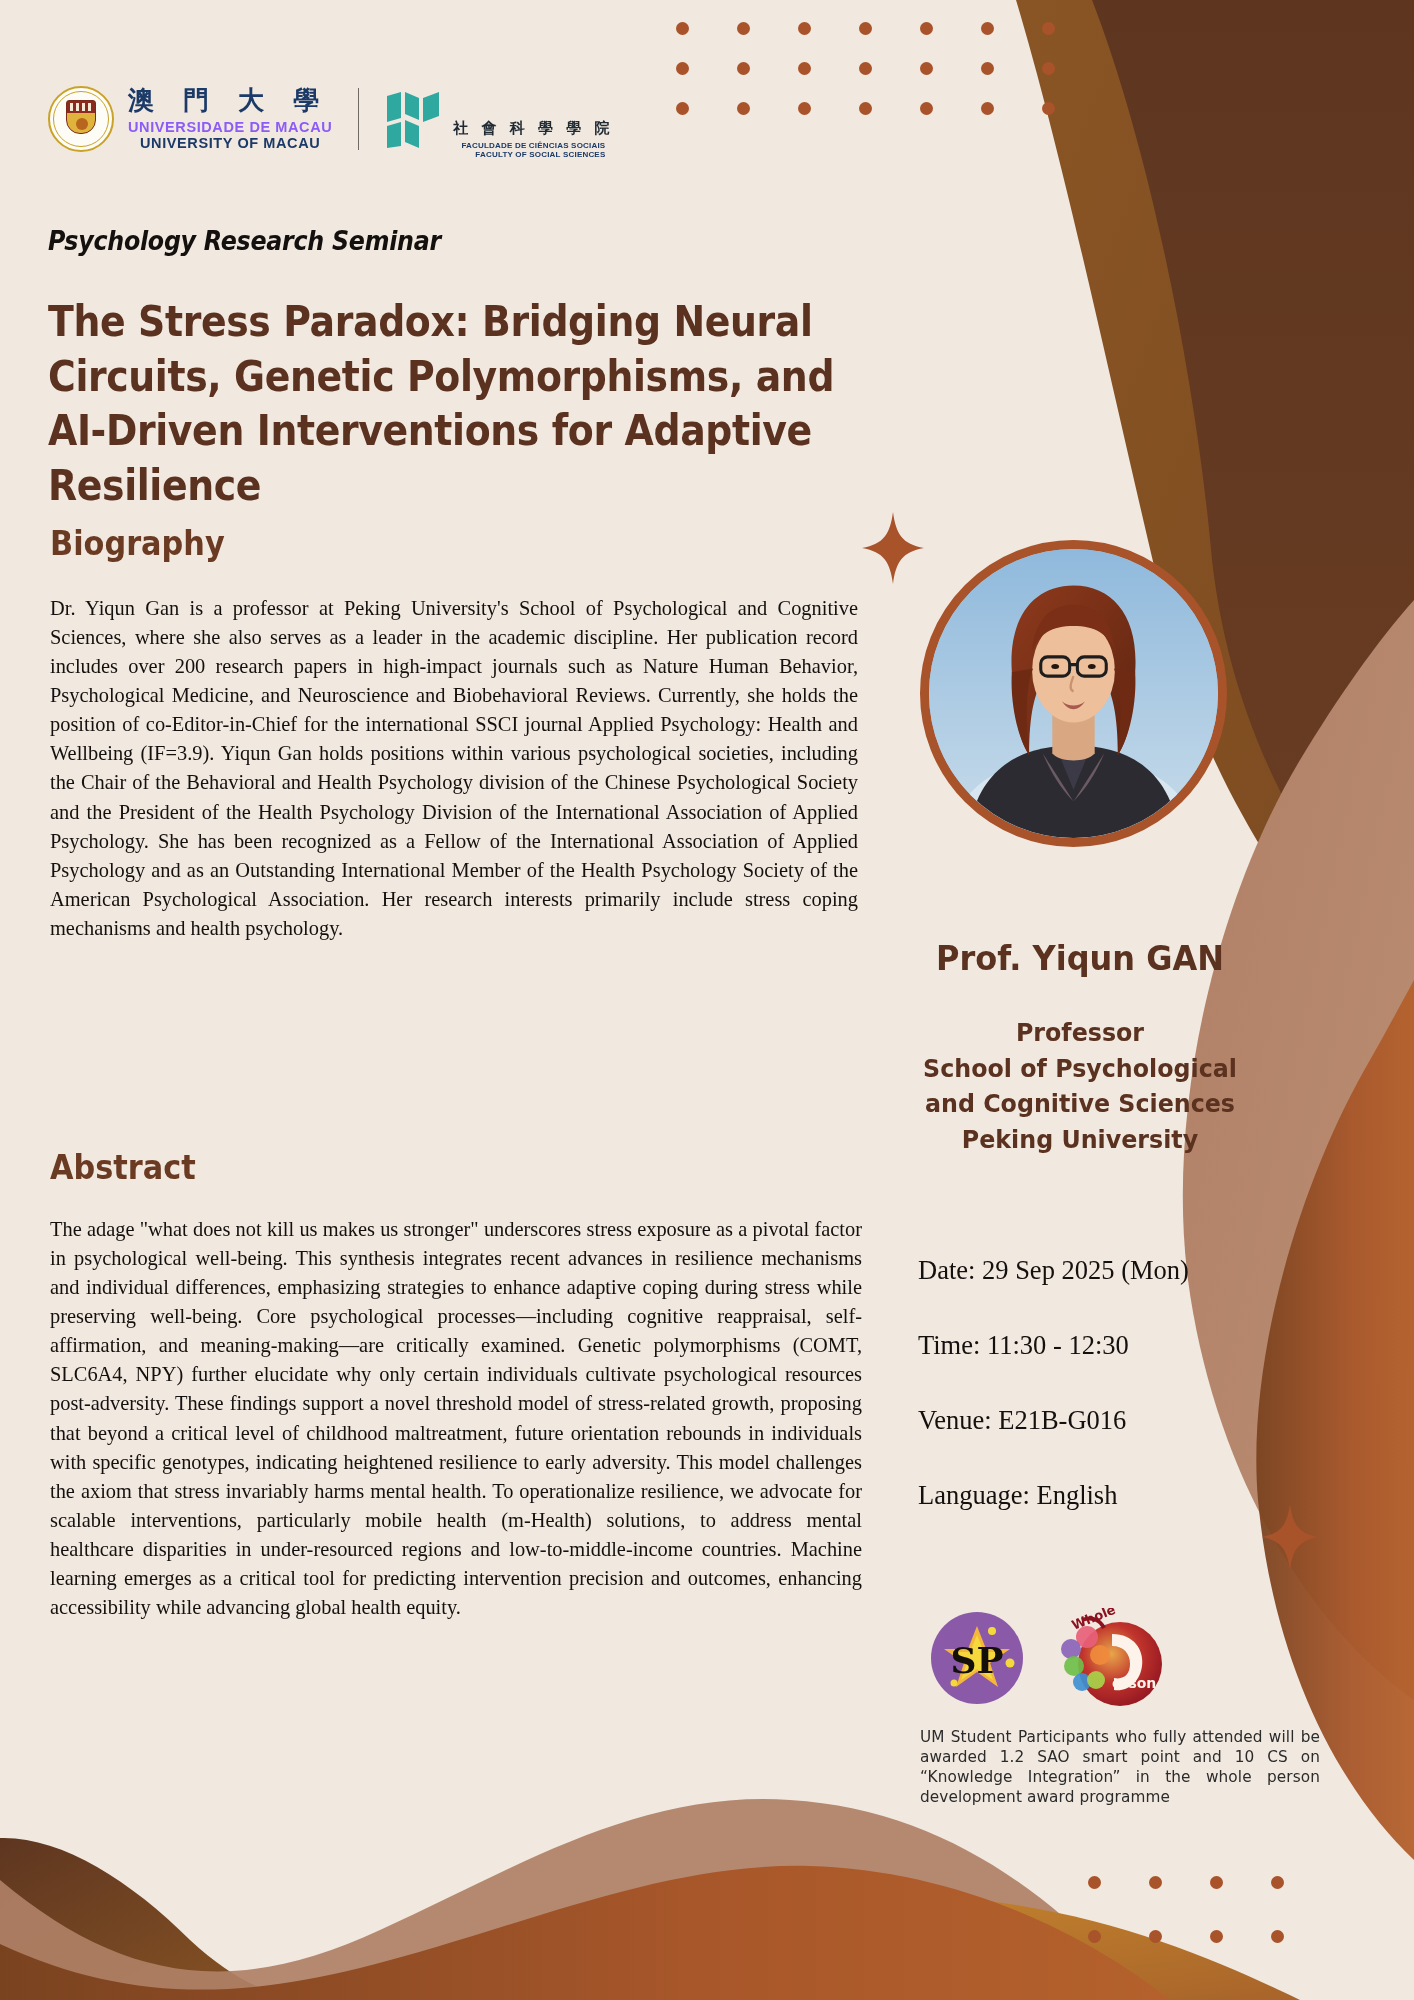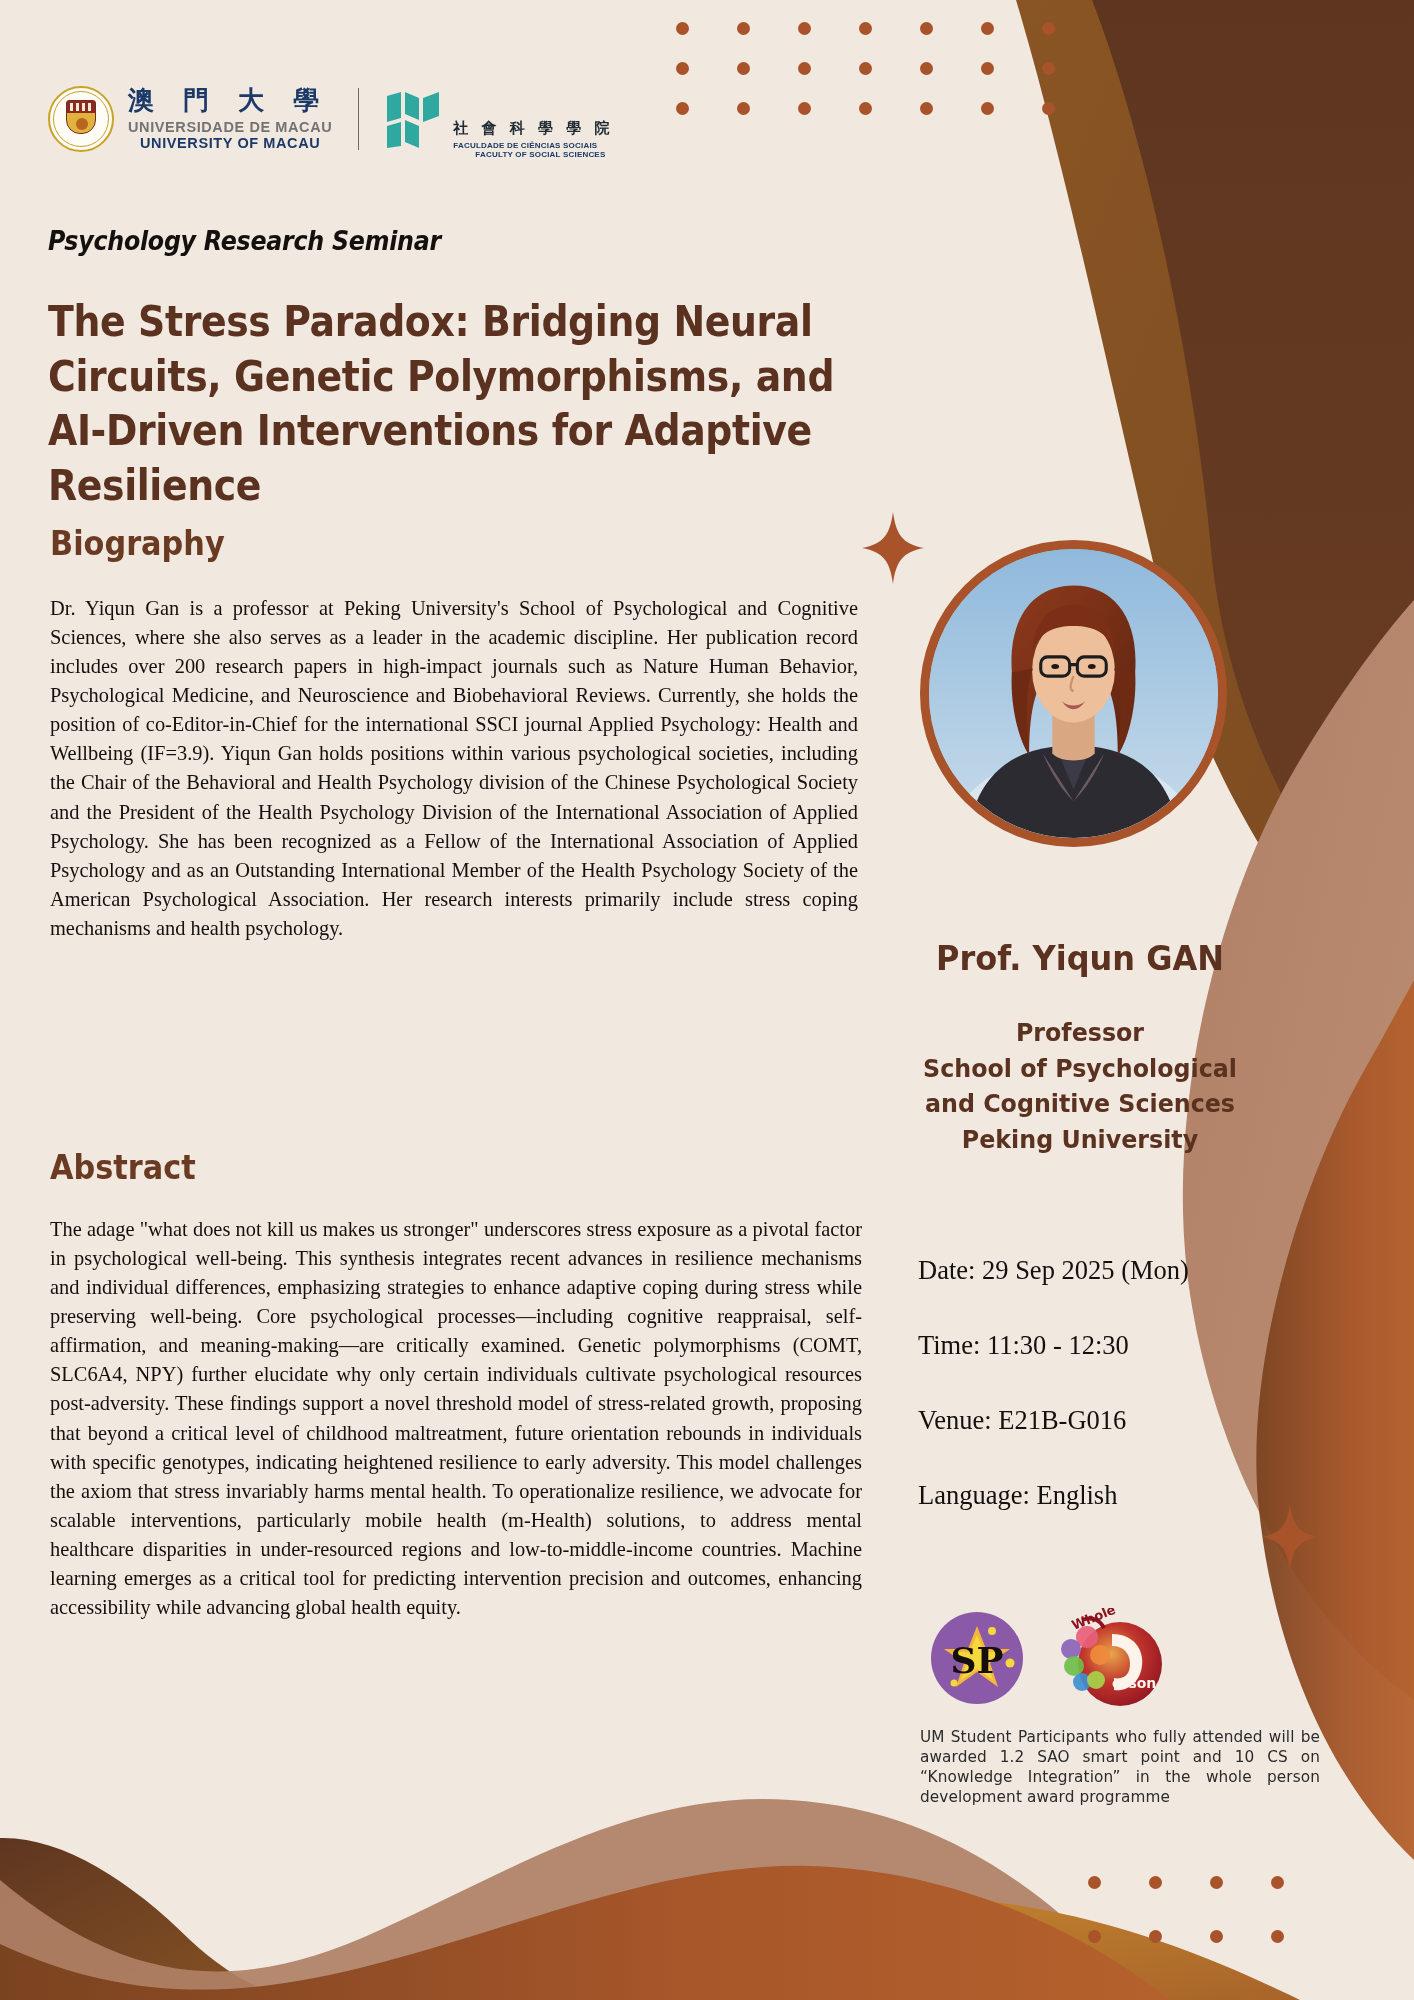--- a/index.html
+++ b/index.html
@@ -59,31 +59,31 @@
   }
   .crest-shield::after{
     content:""; position:absolute; left:9px; top:17px; width:12px; height:12px;
     background:#b8651f; border-radius:50%;
   }
   #um-names { line-height:1.12; }
   #um-cn {
     font-family:"DejaVu Sans", sans-serif;
     font-size:26px; color:#1b3a68; letter-spacing:10px; font-weight:700;
   }
-  #um-pt { font-size:14.5px; color:#737373; font-weight:700; letter-spacing:0.6px; margin-top:3px;}
+  #um-pt { font-size:14.5px; color:#8b5cf6; font-weight:700; letter-spacing:0.6px; margin-top:3px;}
   #um-en { font-size:14.5px; color:#1b3a68; font-weight:700; letter-spacing:0.6px;text-align:center; }
   #logo-divider { width:1px; height:62px; background:#6f6a66; margin:0 26px; }
   #fss-block { display:flex; align-items:center; gap:12px; }
   #fss-mark { width:56px; height:58px; }
   #fss-names { line-height:1.18; }
   #fss-cn {
     font-family:"DejaVu Sans", sans-serif;
     font-size:15px; color:#1f2a33; letter-spacing:4px; font-weight:700;margin-top:42px;
   }
-  #fss-pt { font-size:8px; color:#1b3a68; font-weight:700; letter-spacing:0.2px; margin-top:3px;}
+  #fss-pt { font-size:8px; color:#1b3a68; font-weight:700; letter-spacing:0.2px; margin-top:3px;text-align:center;}
   #fss-en { font-size:8px; color:#1b3a68; font-weight:700; letter-spacing:0.2px;margin-left:22px;}
 
   
   #kicker {
     position:absolute; left:48px; top:225px;
     font-family:"DejaVu Sans", sans-serif;
     font-weight:700; font-style:italic; font-size:27px;
     color:#14100e; letter-spacing:-0.3px;
     transform:scaleX(0.88); transform-origin:left center;
   }

